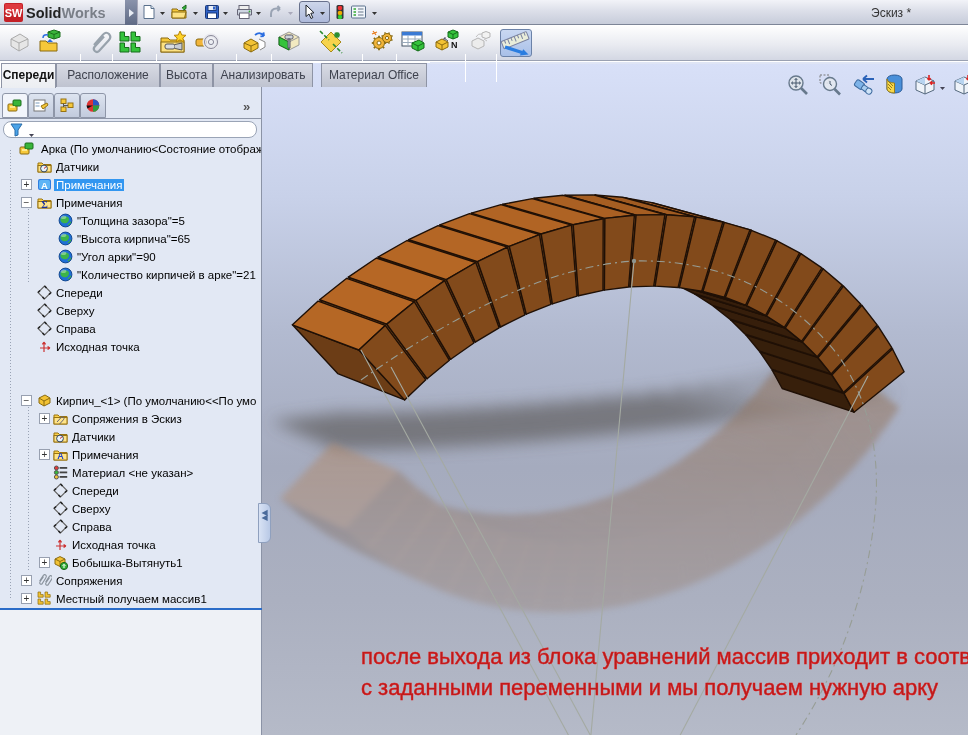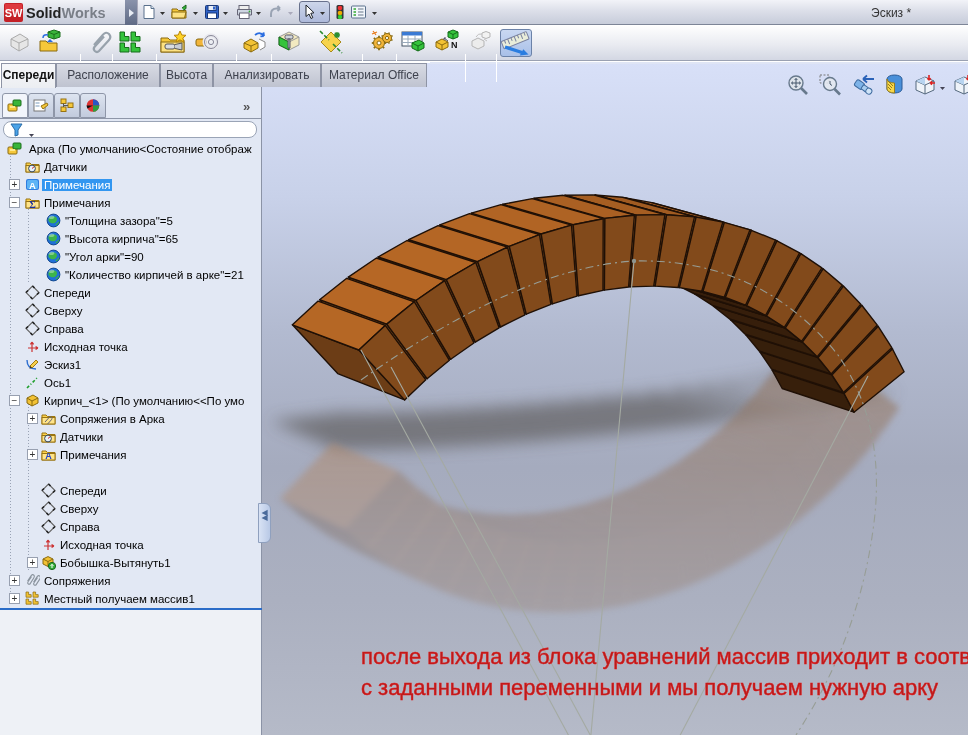--- a/index.html
+++ b/index.html
@@ -19,21 +19,21 @@
 .tab.act{background:linear-gradient(#f6f7f9,#eceef2);color:#111;z-index:2;height:25px;font-weight:bold}
 #vp{position:absolute;left:262px;top:63px;width:706px;height:672px;overflow:hidden;background:linear-gradient(#d8e0f8 0%,#c8d1e9 20%,#b2bad0 40%,#a5abbe 60%,#abb0c0 80%,#b5bac8 100%)}
 #vpstrip{position:absolute;left:430px;top:62px;width:538px;height:2px;background:#dfe5f5}
 #panel{z-index:3;position:absolute;left:0;top:87px;width:262px;height:648px;background:#e2e8f4;border-right:1px solid #8b93a6}
 .ptab{position:absolute;top:6px;width:26px;height:25px;background:linear-gradient(#dde4f0,#c2cbdd);border:1px solid #8e96a8;border-bottom:1px solid #8e96a8;border-radius:3px 3px 0 0;padding:4px 0 0 4px}
 .ptab.act{background:#f2f5fb}
 #ptabline{position:absolute;left:0;top:31px;width:262px;height:1px;background:#8e96a8}
 #chev{position:absolute;left:243px;top:12px;color:#555;font-size:13px;font-weight:bold}
 #filter{position:absolute;left:3px;top:34px;width:254px;height:17px;background:#fff;border:1px solid #9aa4b6;border-radius:8px}
 #treewrap{position:absolute;left:0;top:0;width:261px;height:648px;overflow:hidden}
-.trow{position:absolute;left:4px;width:288px;height:18px}
+.trow{position:absolute;left:16px;width:288px;height:18px}
 .exp{position:absolute;top:3px;width:11px;height:11px;background:#fff;border:1px solid #98a0b0;color:#333;font-size:10px;line-height:9px;text-align:center}
 .ticon{position:absolute;top:1px}
 .ttxt{position:absolute;top:2.5px;font-size:11.5px;color:#000;white-space:nowrap}
 .ttxt.sel{background:#3296f0;color:#fff;padding:0 2px;margin-left:-2px}
 .dotv{position:absolute;width:1px;background-image:repeating-linear-gradient(#9aa3b5 0 1px,transparent 1px 3px)}
 #bluebar{position:absolute;left:0;top:521px;width:262px;height:2px;background:#2a6cc8}
 #panelbottom{position:absolute;left:0;top:523px;width:261px;height:125px;background:#eef1f6}
 #splitter{position:absolute;left:258px;top:503px;width:13px;height:40px;background:linear-gradient(90deg,#d8e2f4,#b9c9e6);border:1px solid #8fa0be;border-radius:0 6px 6px 0;z-index:5}
 #splitter div{color:#4a6a9a;font-size:8px;line-height:5px;margin-top:6px;text-align:center}
 .hu{position:absolute;top:73px}
@@ -433,21 +433,21 @@
           <path d="M4.5 6 L4.5 9.5 M8 6 L8 11.5 M11.5 6 L11.5 9.5 M15 6 L15 11.5 M18.5 6 L18.5 9.5 M22 6 L22 11.5 M25.5 6 L25.5 9.5" stroke="#7a82a0"></path>
         </g>
         <path d="M4 17 L21 22.5" stroke="#2a7de0" stroke-width="3.4"></path>
         <path d="M27.5 24.5 L18.7 25.6 L22.3 19.2 Z" fill="#2a7de0"></path>
       </svg></div>
   </div>
 <div id="tabrow">
   <div class="tab act" style="left:1px;width:55px">Спереди</div>
   <div class="tab" style="left:56px;width:104px">Расположение</div>
   <div class="tab" style="left:160px;width:53px">Высота</div>
-  <div class="tab" style="left:213px;width:108px">Анализировать</div>
+  <div class="tab" style="left:213px;width:100px">Анализировать</div>
   <div class="tab" style="left:321px;width:106px">Материал Office</div>
 </div>
 <div id="panel">
   <div class="ptab act" style="left:2px"><svg width="16" height="15" viewBox="0 0 16 15" style="">
         <rect x="1" y="6" width="9" height="7" rx="1" fill="#f6c83a" stroke="#8a6b10"></rect>
         <rect x="6" y="2" width="8" height="6" rx="1" fill="#39b53a" stroke="#1c6e1d"></rect>
         <rect x="3" y="8" width="5" height="2" fill="#fde98c"></rect>
       </svg></div>
   <div class="ptab" style="left:28px"><svg width="16" height="15" viewBox="0 0 16 15" style="">
         <rect x="1" y="2" width="11" height="11" fill="#fff" stroke="#777"></rect>
@@ -577,68 +577,65 @@
           </svg></span>
         <span class="ttxt" style="left:40px">Справа</span>
       </div>
       <div class="trow" style="top:251px">
         <span class="ticon" style="left:21px"><svg width="15" height="15" viewBox="0 0 15 15" style="">
             <path d="M7 13 L7 3 M7 3 L5.4 5.4 M7 3 L8.6 5.4" stroke="#c33" stroke-width="1.2" fill="none"></path>
             <path d="M3 9 L13 9 M13 9 L10.6 7.4 M13 9 L10.6 10.6" stroke="#c33" stroke-width="1.2" fill="none"></path>
           </svg></span>
         <span class="ttxt" style="left:40px">Исходная точка</span>
       </div>
-      <div class="trow" style="top:269px">
-        <span class="ticon" style="left:21px"><svg width="15" height="15" viewBox="0 0 15 15" style="">
-            <path d="M2 3 Q2 12 11 12" fill="none" stroke="#2e6fd0" stroke-width="1.4"></path>
-            <path d="M5 9 L11 3 L13 5 L7 11 Z" fill="#f7cf4b" stroke="#a07b12"></path>
-            <path d="M5 9 L7 11 L4.5 11.7 Z" fill="#333"></path>
-          </svg></span>
-        <span class="ttxt" style="left:40px">Эскиз1</span>
-      </div>
-      <div class="trow" style="top:287px">
-        <span class="ticon" style="left:21px"><svg width="15" height="15" viewBox="0 0 15 15" style="">
-            <path d="M2 13 L13 2" stroke="#1f9e2c" stroke-width="1.6" stroke-dasharray="3 2 1 2"></path>
-          </svg></span>
-        <span class="ttxt" style="left:40px">Ось1</span>
-      </div>
       <div class="trow" style="top:305px">
         <span class="exp" style="left:5px">−</span>
         <span class="ticon" style="left:21px"><svg width="15" height="15" viewBox="0 0 15 15" style="">
             <path d="M2 5 L8 2 L13 5 L13 10 L7 13 L2 10 Z" fill="#f2c234" stroke="#8a6b10"></path>
             <path d="M2 5 L7 8 L13 5 M7 8 L7 13" fill="none" stroke="#8a6b10"></path>
           </svg></span>
         <span class="ttxt" style="left:40px">Кирпич_&lt;1&gt; (По умолчанию&lt;&lt;По умо</span>
       </div>
       <div class="trow" style="top:323px">
         <span class="exp" style="left:23px">+</span>
         <span class="ticon" style="left:37px"><svg width="15" height="15" viewBox="0 0 15 15" style="">
             <path d="M1 4 L5 4 L6.5 5.5 L14 5.5 L14 13 L1 13 Z" fill="#fcd24c" stroke="#9a7410"></path>
             <rect x="1" y="6.5" width="13" height="6.5" fill="#ffe489" stroke="#9a7410"></rect>
             <path d="M4 11 L8 6.6 Q9.2 5.2 10.4 6.3 Q11.6 7.4 10.4 8.8 L6.6 13" fill="none" stroke="#667" stroke-width="1"></path>
           </svg></span>
-        <span class="ttxt" style="left:56px">Сопряжения в Арка</span>
+        <span class="ttxt" style="left:56px">Сопряжения в Эскиз</span>
       </div>
       <div class="trow" style="top:341px">
         <span class="ticon" style="left:37px"><svg width="15" height="15" viewBox="0 0 15 15" style="">
             <path d="M1 4 L5 4 L6.5 5.5 L14 5.5 L14 13 L1 13 Z" fill="#fcd24c" stroke="#9a7410"></path>
             <rect x="1" y="6.5" width="13" height="6.5" fill="#ffe489" stroke="#9a7410"></rect>
             <circle cx="7" cy="9.5" r="3.4" fill="#e8f2fb" stroke="#345"></circle>
             <path d="M7 9.5 L9 7.8" stroke="#c22" stroke-width="1"></path>
           </svg></span>
         <span class="ttxt" style="left:56px">Датчики</span>
       </div>
       <div class="trow" style="top:359px">
         <span class="exp" style="left:23px">+</span>
         <span class="ticon" style="left:37px"><svg width="15" height="15" viewBox="0 0 15 15" style="">
             <path d="M1 4 L5 4 L6.5 5.5 L14 5.5 L14 13 L1 13 Z" fill="#fcd24c" stroke="#9a7410"></path>
             <rect x="1" y="6.5" width="13" height="6.5" fill="#ffe489" stroke="#9a7410"></rect>
             <text x="7.5" y="12" font-family="Liberation Sans" font-size="9" font-weight="bold" fill="#2244cc" text-anchor="middle">A</text>
           </svg></span>
         <span class="ttxt" style="left:56px">Примечания</span>
+      </div>
+      <div class="trow" style="top:377px">
+        <span class="ticon" style="left:37px"><svg width="15" height="15" viewBox="0 0 15 15" style="">
+            <circle cx="3.4" cy="3" r="2" fill="#e23a3a" stroke="#555"></circle>
+            <rect x="6.6" y="2" width="7.6" height="1.8" fill="#444"></rect>
+            <circle cx="3.4" cy="7.5" r="2" fill="#36b53c" stroke="#555"></circle>
+            <rect x="6.6" y="6.5" width="7.6" height="1.8" fill="#444"></rect>
+            <circle cx="3.4" cy="12" r="2" fill="#f2c23a" stroke="#555"></circle>
+            <rect x="6.6" y="11" width="7.6" height="1.8" fill="#444"></rect>
+          </svg></span>
+        <span class="ttxt" style="left:56px">Материал &lt;не указан&gt;</span>
       </div>
       <div class="trow" style="top:395px">
         <span class="ticon" style="left:37px"><svg width="15" height="15" viewBox="0 0 15 15" style="">
             <path d="M7.5 1 L14 7.5 L7.5 14 L1 7.5 Z" fill="none" stroke="#666" stroke-width="1.1"></path>
             <path d="M7.5 1 L9.5 3 M14 7.5 L12 9.5 M7.5 14 L5.5 12 M1 7.5 L3 5.5" stroke="#222" stroke-width="1.6"></path>
           </svg></span>
         <span class="ttxt" style="left:56px">Спереди</span>
       </div>
       <div class="trow" style="top:413px">
         <span class="ticon" style="left:37px"><svg width="15" height="15" viewBox="0 0 15 15" style="">

